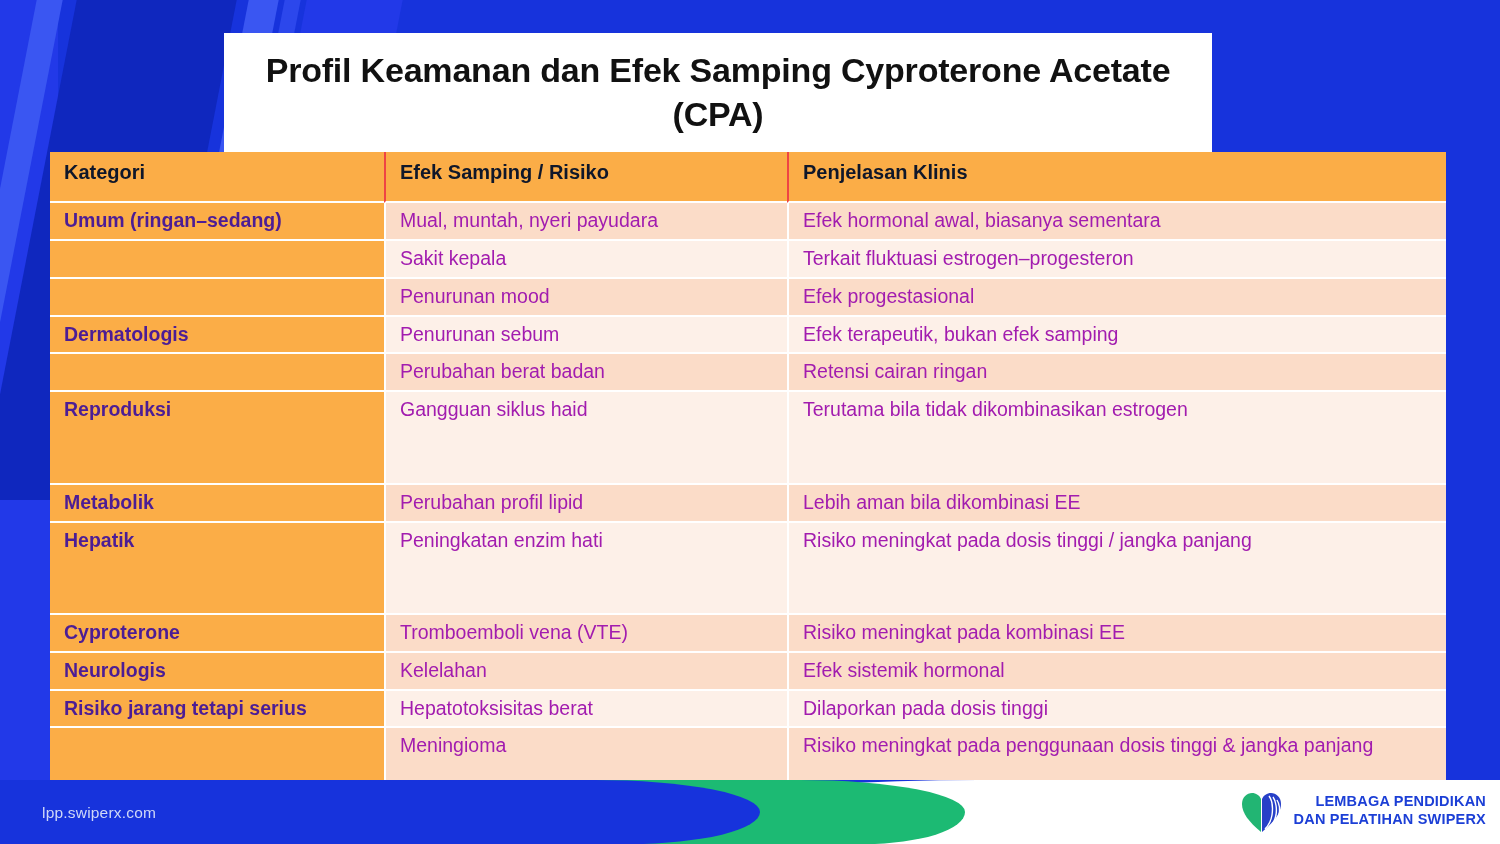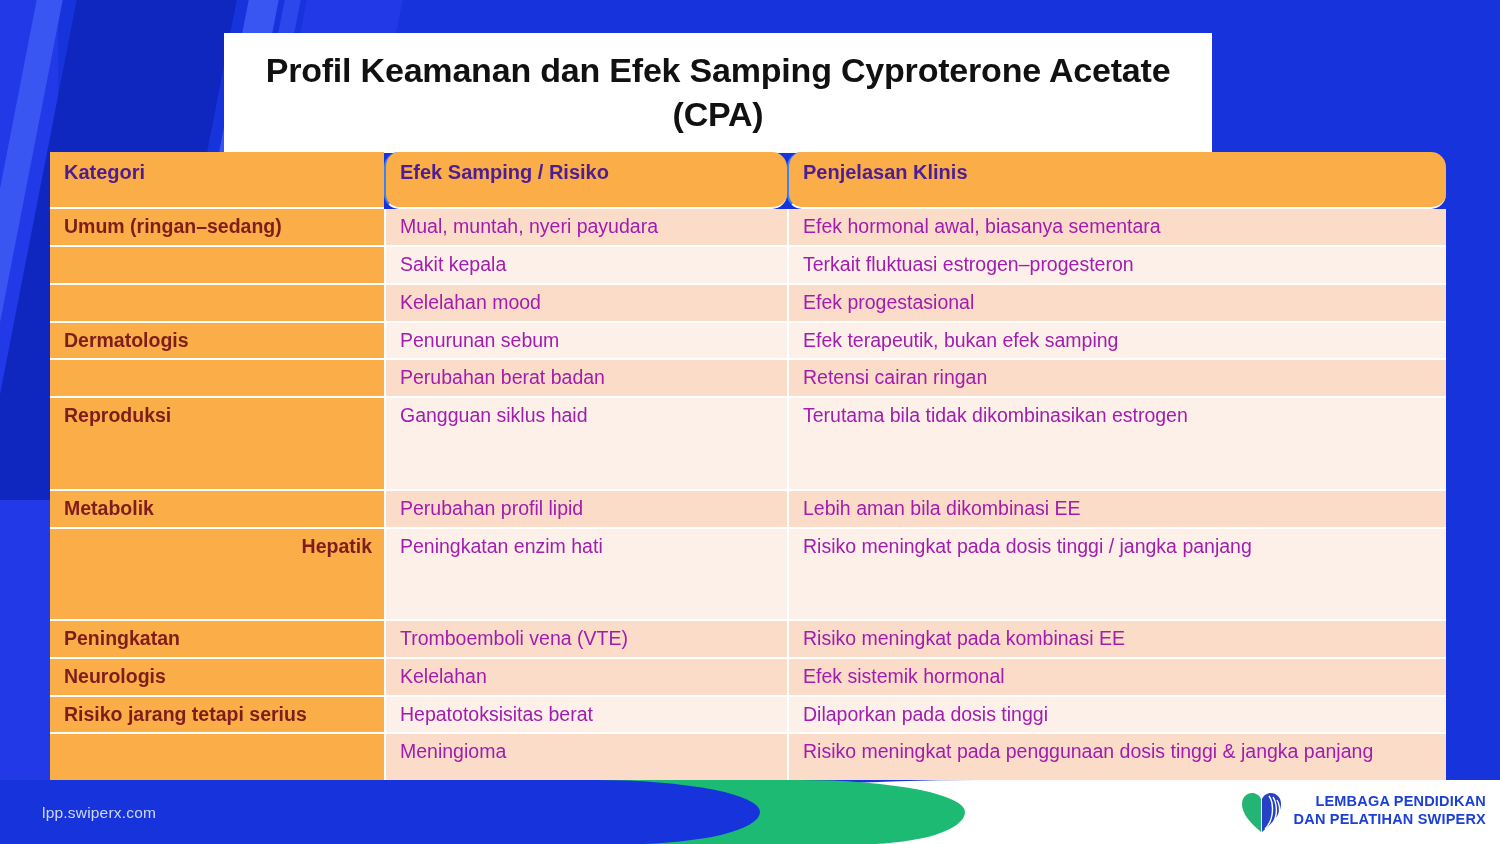--- a/index.html
+++ b/index.html
@@ -104,33 +104,32 @@
 
   table.matrix th, table.matrix td {
     vertical-align: top;
     padding: 5px 12px 5px 14px;
     font-size: 19.5px;
     line-height: 1.32;
     border-bottom: 2px solid #FFFFFF;
   }
   table.matrix th {
     background: #FBAD47;
-    color: #4c1d95;
+    color: #0f172a;
     font-weight: bold;
     text-align: left;
     font-size: 20px;
-    padding-top: 7px; padding-bottom: 22px;
+    padding-top: 7px; padding-bottom: 16px;
   }
   table.matrix th.h2, table.matrix th.h3 {
-    border-left: 2px solid #3b82f6;
-    border-radius: 15px;
+    border-left: 2px solid #ef4444;
   }
   td.cat {
     background: #FBAD47;
-    color: #7f1d1d;
+    color: #4c1d95;
     font-weight: bold;
   }
   td.mid, td.desc {
     color: #a21caf;
     border-left: 2px solid #FFFFFF;
   }
   tr.shade-a td.mid, tr.shade-a td.desc { background: #FBDCC8; }
   tr.shade-b td.mid, tr.shade-b td.desc { background: #FDF0E8; }
 
   
@@ -192,21 +191,21 @@
             <td class="mid">Mual, muntah, nyeri payudara</td>
             <td class="desc">Efek hormonal awal, biasanya sementara</td>
           </tr>
           <tr class="shade-b">
             <td class="cat"></td>
             <td class="mid">Sakit kepala</td>
             <td class="desc">Terkait fluktuasi estrogen–progesteron</td>
           </tr>
           <tr class="shade-a">
             <td class="cat"></td>
-            <td class="mid">Kelelahan mood</td>
+            <td class="mid">Penurunan mood</td>
             <td class="desc">Efek progestasional</td>
           </tr>
           <tr class="shade-b">
             <td class="cat">Dermatologis</td>
             <td class="mid">Penurunan sebum</td>
             <td class="desc">Efek terapeutik, bukan efek samping</td>
           </tr>
           <tr class="shade-a">
             <td class="cat"></td>
             <td class="mid">Perubahan berat badan</td>
@@ -216,26 +215,26 @@
             <td class="cat" style="padding-bottom: 60px;">Reproduksi</td>
             <td class="mid" style="padding-bottom: 60px;">Gangguan siklus haid</td>
             <td class="desc" style="padding-bottom: 60px;">Terutama bila tidak dikombinasikan estrogen</td>
           </tr>
           <tr class="shade-a">
             <td class="cat">Metabolik</td>
             <td class="mid">Perubahan profil lipid</td>
             <td class="desc">Lebih aman bila dikombinasi EE</td>
           </tr>
           <tr class="shade-b">
-            <td class="cat" style="padding-bottom: 60px; text-align: right;">Hepatik</td>
+            <td class="cat" style="padding-bottom: 60px;">Hepatik</td>
             <td class="mid" style="padding-bottom: 44px; margin-left: 24px;">Peningkatan enzim hati</td>
             <td class="desc" style="padding-bottom: 60px;">Risiko meningkat pada dosis tinggi / jangka panjang</td>
           </tr>
           <tr class="shade-a">
-            <td class="cat">Peningkatan</td>
+            <td class="cat">Cyproterone</td>
             <td class="mid">Tromboemboli vena (VTE)</td>
             <td class="desc">Risiko meningkat pada kombinasi EE</td>
           </tr>
           <tr class="shade-a">
             <td class="cat">Neurologis</td>
             <td class="mid">Kelelahan</td>
             <td class="desc">Efek sistemik hormonal</td>
           </tr>
           <tr class="shade-b">
             <td class="cat">Risiko jarang tetapi serius</td>

